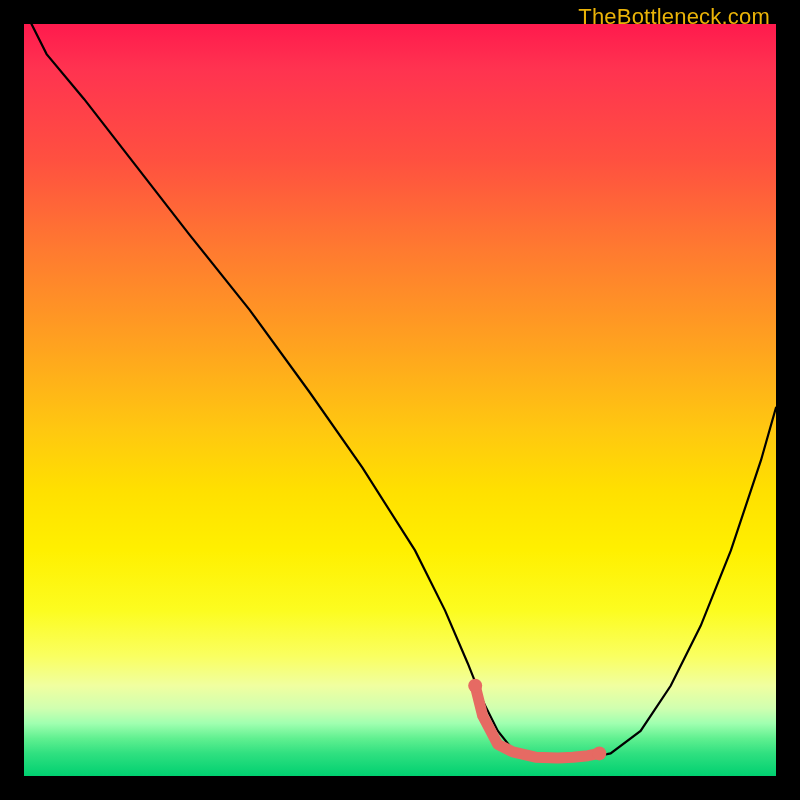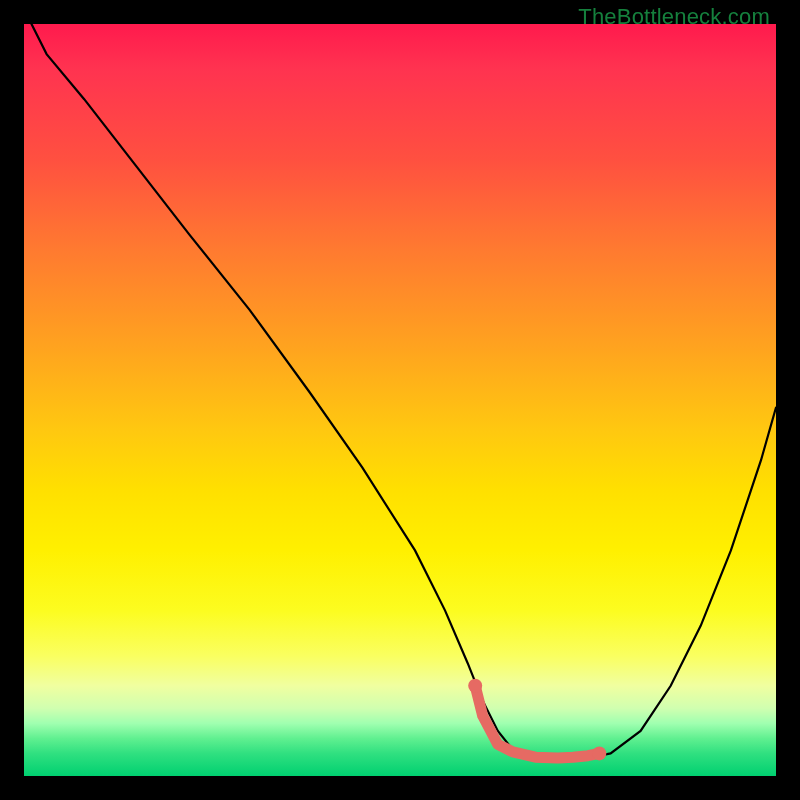--- a/index.html
+++ b/index.html
@@ -26,21 +26,21 @@
       #d0ffb0 91%,
       #a0ffb0 93%,
       #60f090 95%,
       #30e080 97%,
       #00d070 100%);
   }
   .watermark {
     position: absolute;
     top: 4px;
     right: 30px;
-    color: #15803d;
+    color: #eab308;
     font-size: 22px;
     font-family: Arial, sans-serif;
     letter-spacing: 0.2px;
   }
   svg.plot {
     position: absolute;
     left: 0; top: 0;
     width: 752px; height: 752px;
     overflow: visible;
   }

